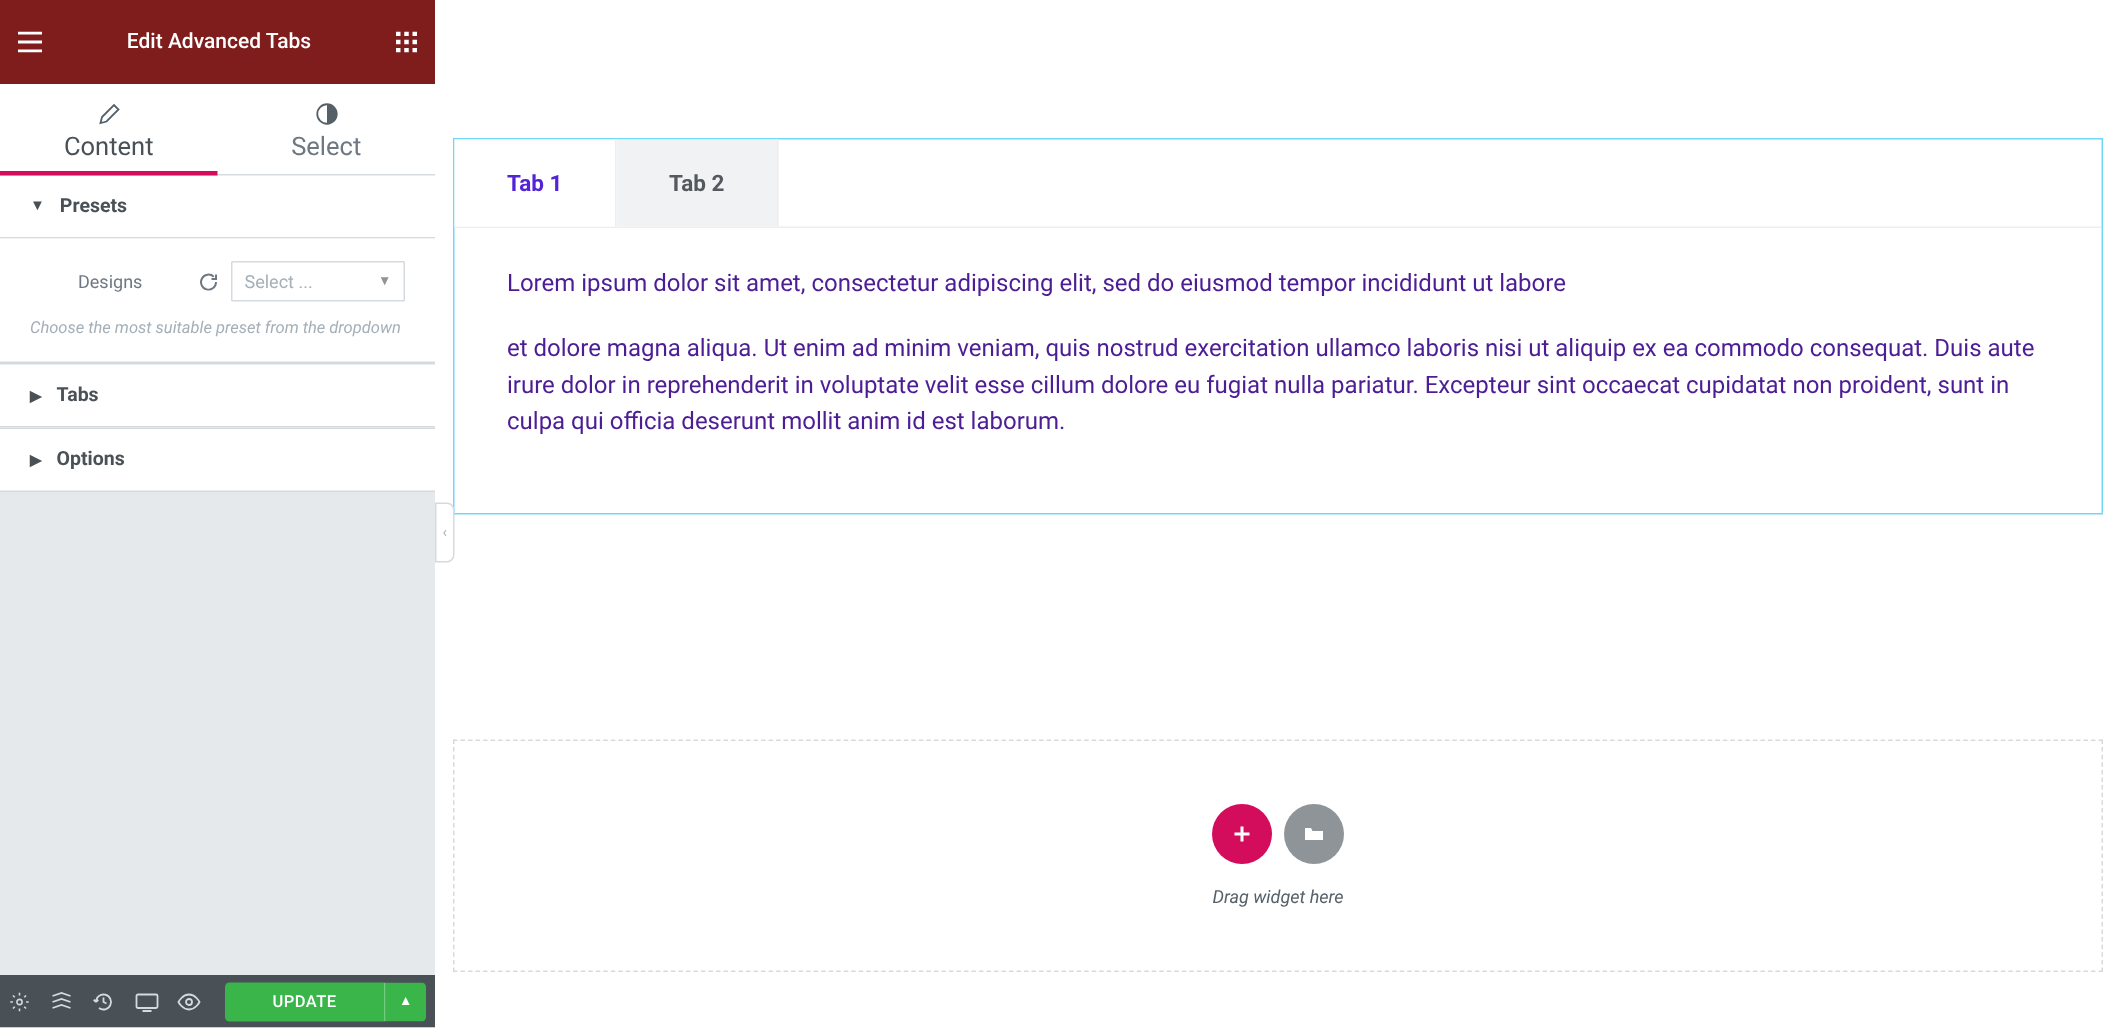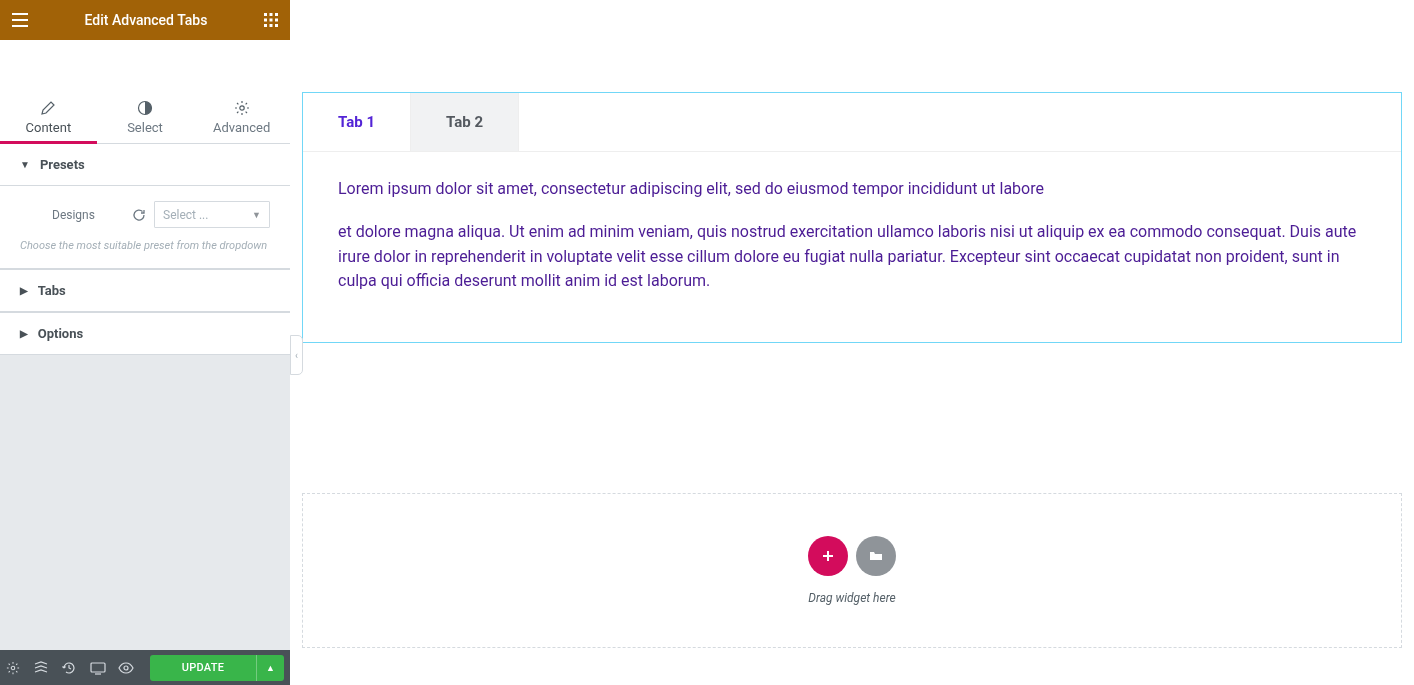--- a/index.html
+++ b/index.html
@@ -1,22 +1,22 @@
 <!DOCTYPE html>
 <html><head>
 <meta charset="utf-8">
 <style>
 * { box-sizing: border-box; margin: 0; padding: 0; }
 body { font-family: Roboto, Arial, sans-serif; font-size: 13px; color: #495157; width: 1414px; height: 685px; overflow: hidden; background: #fff; display: flex; }
 .panel { width: 290px; height: 685px; background: #e6e9ec; display: flex; flex-direction: column; position: relative; }
-.panel-header { height: 40px; background: #a16207; color: #fff; display: flex; align-items: center; justify-content: space-between; padding: 0 12px; }
+.panel-header { height: 56px; background: #7f1d1d; color: #fff; display: flex; align-items: center; justify-content: space-between; padding: 0 12px; }
 .panel-header .title { font-size: 14px; font-weight: 500; flex: 1; text-align: center; }
 .icon-btn { display: inline-flex; align-items: center; justify-content: center; cursor: pointer; }
 .panel-tabs { display: flex; background: #fff; border-bottom: 1px solid #d5dadf; }
-.panel-tab { flex: 1; text-align: center; padding: 12px 0 8px; cursor: pointer; color: #6d7882; font-size: 13px; position: relative; margin-top: 48px; }
+.panel-tab { flex: 1; text-align: center; padding: 12px 0 8px; cursor: pointer; color: #6d7882; font-size: 17px; position: relative; }
 .panel-tab.active { color: #495157; }
 .panel-tab.active::after { content: ""; position: absolute; left: 0; right: 0; bottom: -1px; height: 3px; background: #d30c5c; }
 .panel-tab .tab-icon { display: block; font-size: 16px; color: #556068; margin-bottom: 4px; }
 .panel-sections { flex: 1; overflow-y: auto; background: #e6e9ec; }
 .section-header { background: #fff; border-bottom: 1px solid #d5dadf; border-top: 1px solid #d5dadf; padding: 13px 20px; font-size: 13px; font-weight: 700; color: #495157; cursor: pointer; display: flex; align-items: center; }
 .section-header .caret { margin-right: 10px; font-size: 10px; display: inline-block; }
 .section-body { background: #fff; padding: 15px 20px; border-bottom: 1px solid #d5dadf; }
 .control-row { display: flex; align-items: center; margin-bottom: 10px; }
 .control-label { font-size: 12px; color: #6d7882; flex: 0 0 80px; margin-left: 32px; }
 .reload-icon { font-size: 13px; color: #6d7882; margin-right: 8px; cursor: pointer; }
@@ -80,29 +80,20 @@
       <span>Content</span>
     </div>
     <div class="panel-tab">
       <span class="tab-icon">
         <svg width="16" height="16" viewBox="0 0 16 16" style="margin:0 auto">
             <circle cx="8" cy="8" r="6.5" fill="none" stroke="#556068" stroke-width="1.2"></circle>
             <path d="M8 1.5a6.5 6.5 0 010 13z" fill="#556068"></path>
           </svg>
       </span>
       <span>Select</span>
-    </div>
-    <div class="panel-tab">
-      <span class="tab-icon">
-        <svg width="16" height="16" viewBox="0 0 16 16" style="margin:0 auto">
-            <circle cx="8" cy="8" r="2.2" fill="none" stroke="#556068" stroke-width="1.2"></circle>
-            <path d="M8 1v2M8 13v2M1 8h2M13 8h2M3 3l1.4 1.4M11.6 11.6L13 13M13 3l-1.4 1.4M4.4 11.6L3 13" stroke="#556068" stroke-width="1.2"></path>
-          </svg>
-      </span>
-      <span>Advanced</span>
     </div>
   </div>
 
   <div class="panel-sections">
     <div class="section-header" style="border-top:none">
       <span class="caret">▼</span>
       <span>Presets</span>
     </div>
     <div class="section-body">
       <div class="control-row">

